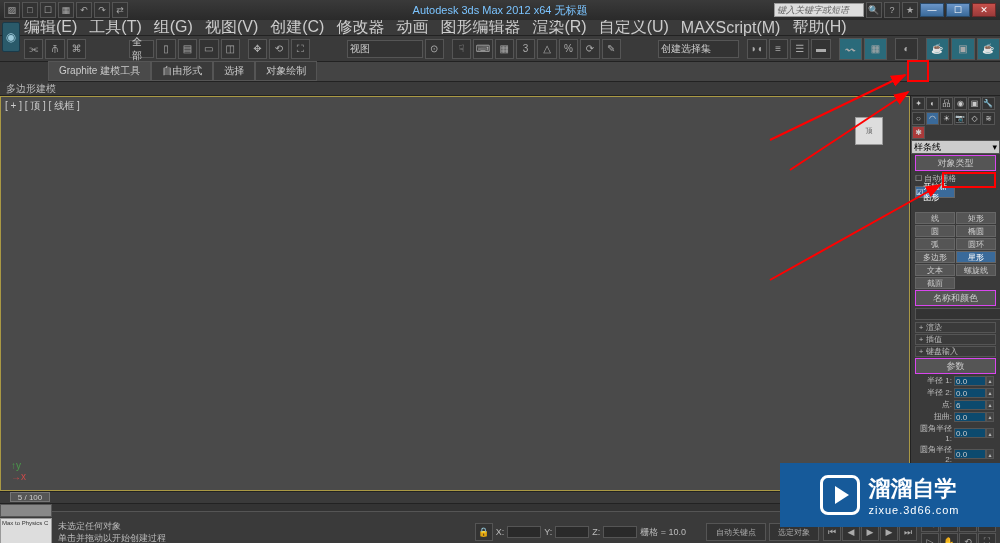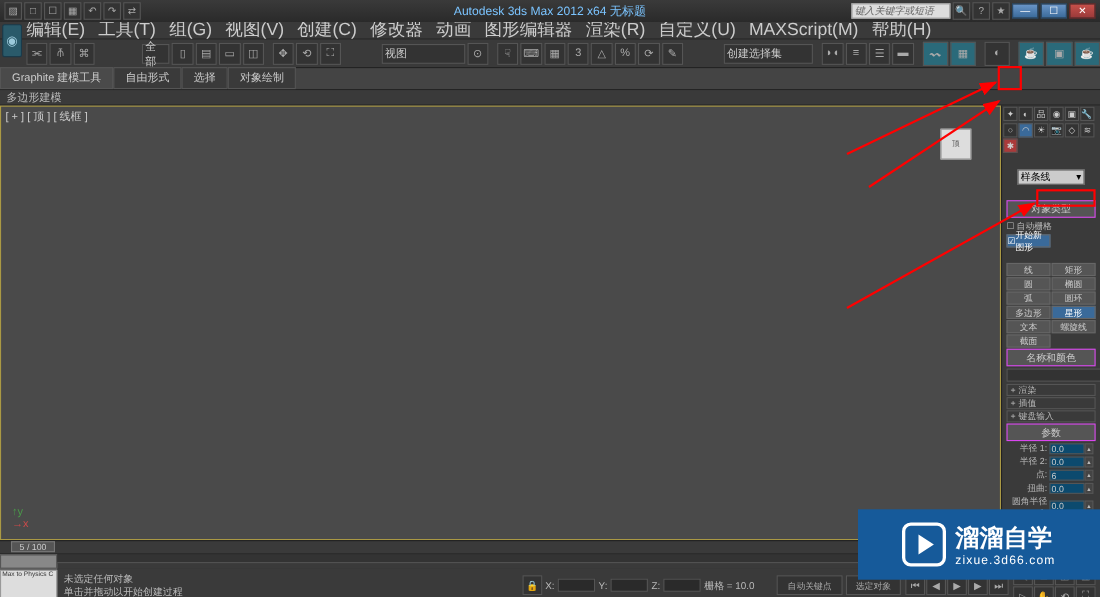--- a/index.html
+++ b/index.html
@@ -23,21 +23,21 @@
 
 .toolbar { height: 26px; background: #3a3a3a; display: flex; align-items: center; padding-left: 24px; gap: 2px; border-bottom: 1px solid #222; }
 .tb-btn { width: 20px; height: 20px; background: #333; border: 1px solid #555; display: inline-flex; align-items: center; justify-content: center; font-size: 10px; color: #aaa; }
 .tb-sep { width: 4px; }
 .tb-select { height: 18px; background: #333; border: 1px solid #555; color: #ccc; font-size: 10px; padding: 0 2px; display: inline-flex; align-items: center; margin-left: 35px; }
 .tb-select.wide { width: 78px; }
 .tb-teal { background: #2a6a7a; }
 .tb-big { width: 24px; height: 22px; }
 
 
-.ribbon { height: 20px; background: #444; display: flex; align-items: flex-end; border-bottom: 1px solid #222; }
+.ribbon { height: 20px; background: #444; display: flex; align-items: flex-end; border-bottom: 1px solid #222; margin-left: 48px; }
 .ribbon-tab { padding: 2px 10px; background: #3a3a3a; border: 1px solid #555; font-size: 10px; color: #ccc; margin-right: 0; }
 .ribbon-tab.active { background: #4a4a4a; }
 .ribbon-sub { height: 14px; background: #3a3a3a; padding-left: 6px; font-size: 10px; color: #bbb; display: flex; align-items: center; border-bottom: 1px solid #222; }
 
 
 .main { display: flex; height: 395px; }
 .viewport-area { flex: 1; position: relative; background: #4a4a4a; border: 1px solid #aa9944; }
 .vp-label { position: absolute; top: 2px; left: 4px; color: #ccc; font-size: 10px; }
 .viewcube { position: absolute; top: 20px; right: 20px; width: 40px; height: 40px; }
 .viewcube .cube { width: 28px; height: 28px; background: #ddd; border: 1px solid #999; margin: 0 auto; display: flex; align-items: center; justify-content: center; font-size: 7px; color: #555; }
@@ -45,21 +45,21 @@
 .axis-tripod .y { color: #4a9a4a; } .axis-tripod .x { color: #cc4a4a; }
 .feet { position:absolute; bottom:6px; right:40px; display:flex; gap:-2px;}
 .feet span{width:14px;height:14px;background:#ddd;border-radius:50%;display:inline-block;}
 
 
 .cmd-panel { width: 90px; background: #3a3a3a; border-left: 1px solid #222; position: relative; }
 .cmd-tabs { display: flex; flex-wrap: wrap; padding: 1px; gap: 1px; }
 .cmd-tab { width: 13px; height: 13px; background: #333; border: 1px solid #555; display: inline-flex; align-items: center; justify-content: center; font-size: 8px; }
 .cmd-tab.blue { background: #3a6a9a; }
 .cmd-tab.red { background: #aa3a3a; }
-.panel-dropdown { margin: 14px; height: 14px; background: #ccc; border: 1px solid #555; color: #000; font-size: 9px; padding: 0 2px; display: flex; align-items: center; justify-content: space-between; }
+.panel-dropdown { margin: 0; height: 14px; background: #ccc; border: 1px solid #555; color: #000; font-size: 9px; padding: 0 2px; display: flex; align-items: center; justify-content: space-between; }
 .rollout-head { margin: 1px 4px; height: 16px; background: #555; border: 1px solid #d946ef; color: #ccc; font-size: 9px; display: flex; align-items: center; justify-content: center; font-family: Liberation Mono, monospace; }
 .btn-grid { display: grid; grid-template-columns: 1fr 1fr; gap: 1px; margin: 1px 4px; }
 .obj-btn { height: 12px; background: #555; border: 1px solid #666; color: #ccc; font-size: 8px; display: flex; align-items: center; justify-content: center; }
 .obj-btn.sel { background: #3a6a9a; color: #fff; }
 .auto-check { margin: 2px 4px; font-size: 8px; color: #bbb; display: flex; align-items: center; gap: 2px; }
 .color-row { display: flex; margin: 2px 4px; gap: 1px; }
 .color-row input { flex: 1; height: 12px; background: #333; border: 1px solid #555; color: #ccc; font-size: 8px; }
 .param-row { display: flex; margin: 1px 6px; font-size: 8px; color: #bbb; align-items: center; }
 .param-row .lbl { flex: 1; text-align: right; padding-right: 2px; }
 .param-row .val { width: 32px; height: 10px; background: #0c4a6e; border: 1px solid #555; color: #ccc; text-align: left; padding-left: 1px; }

